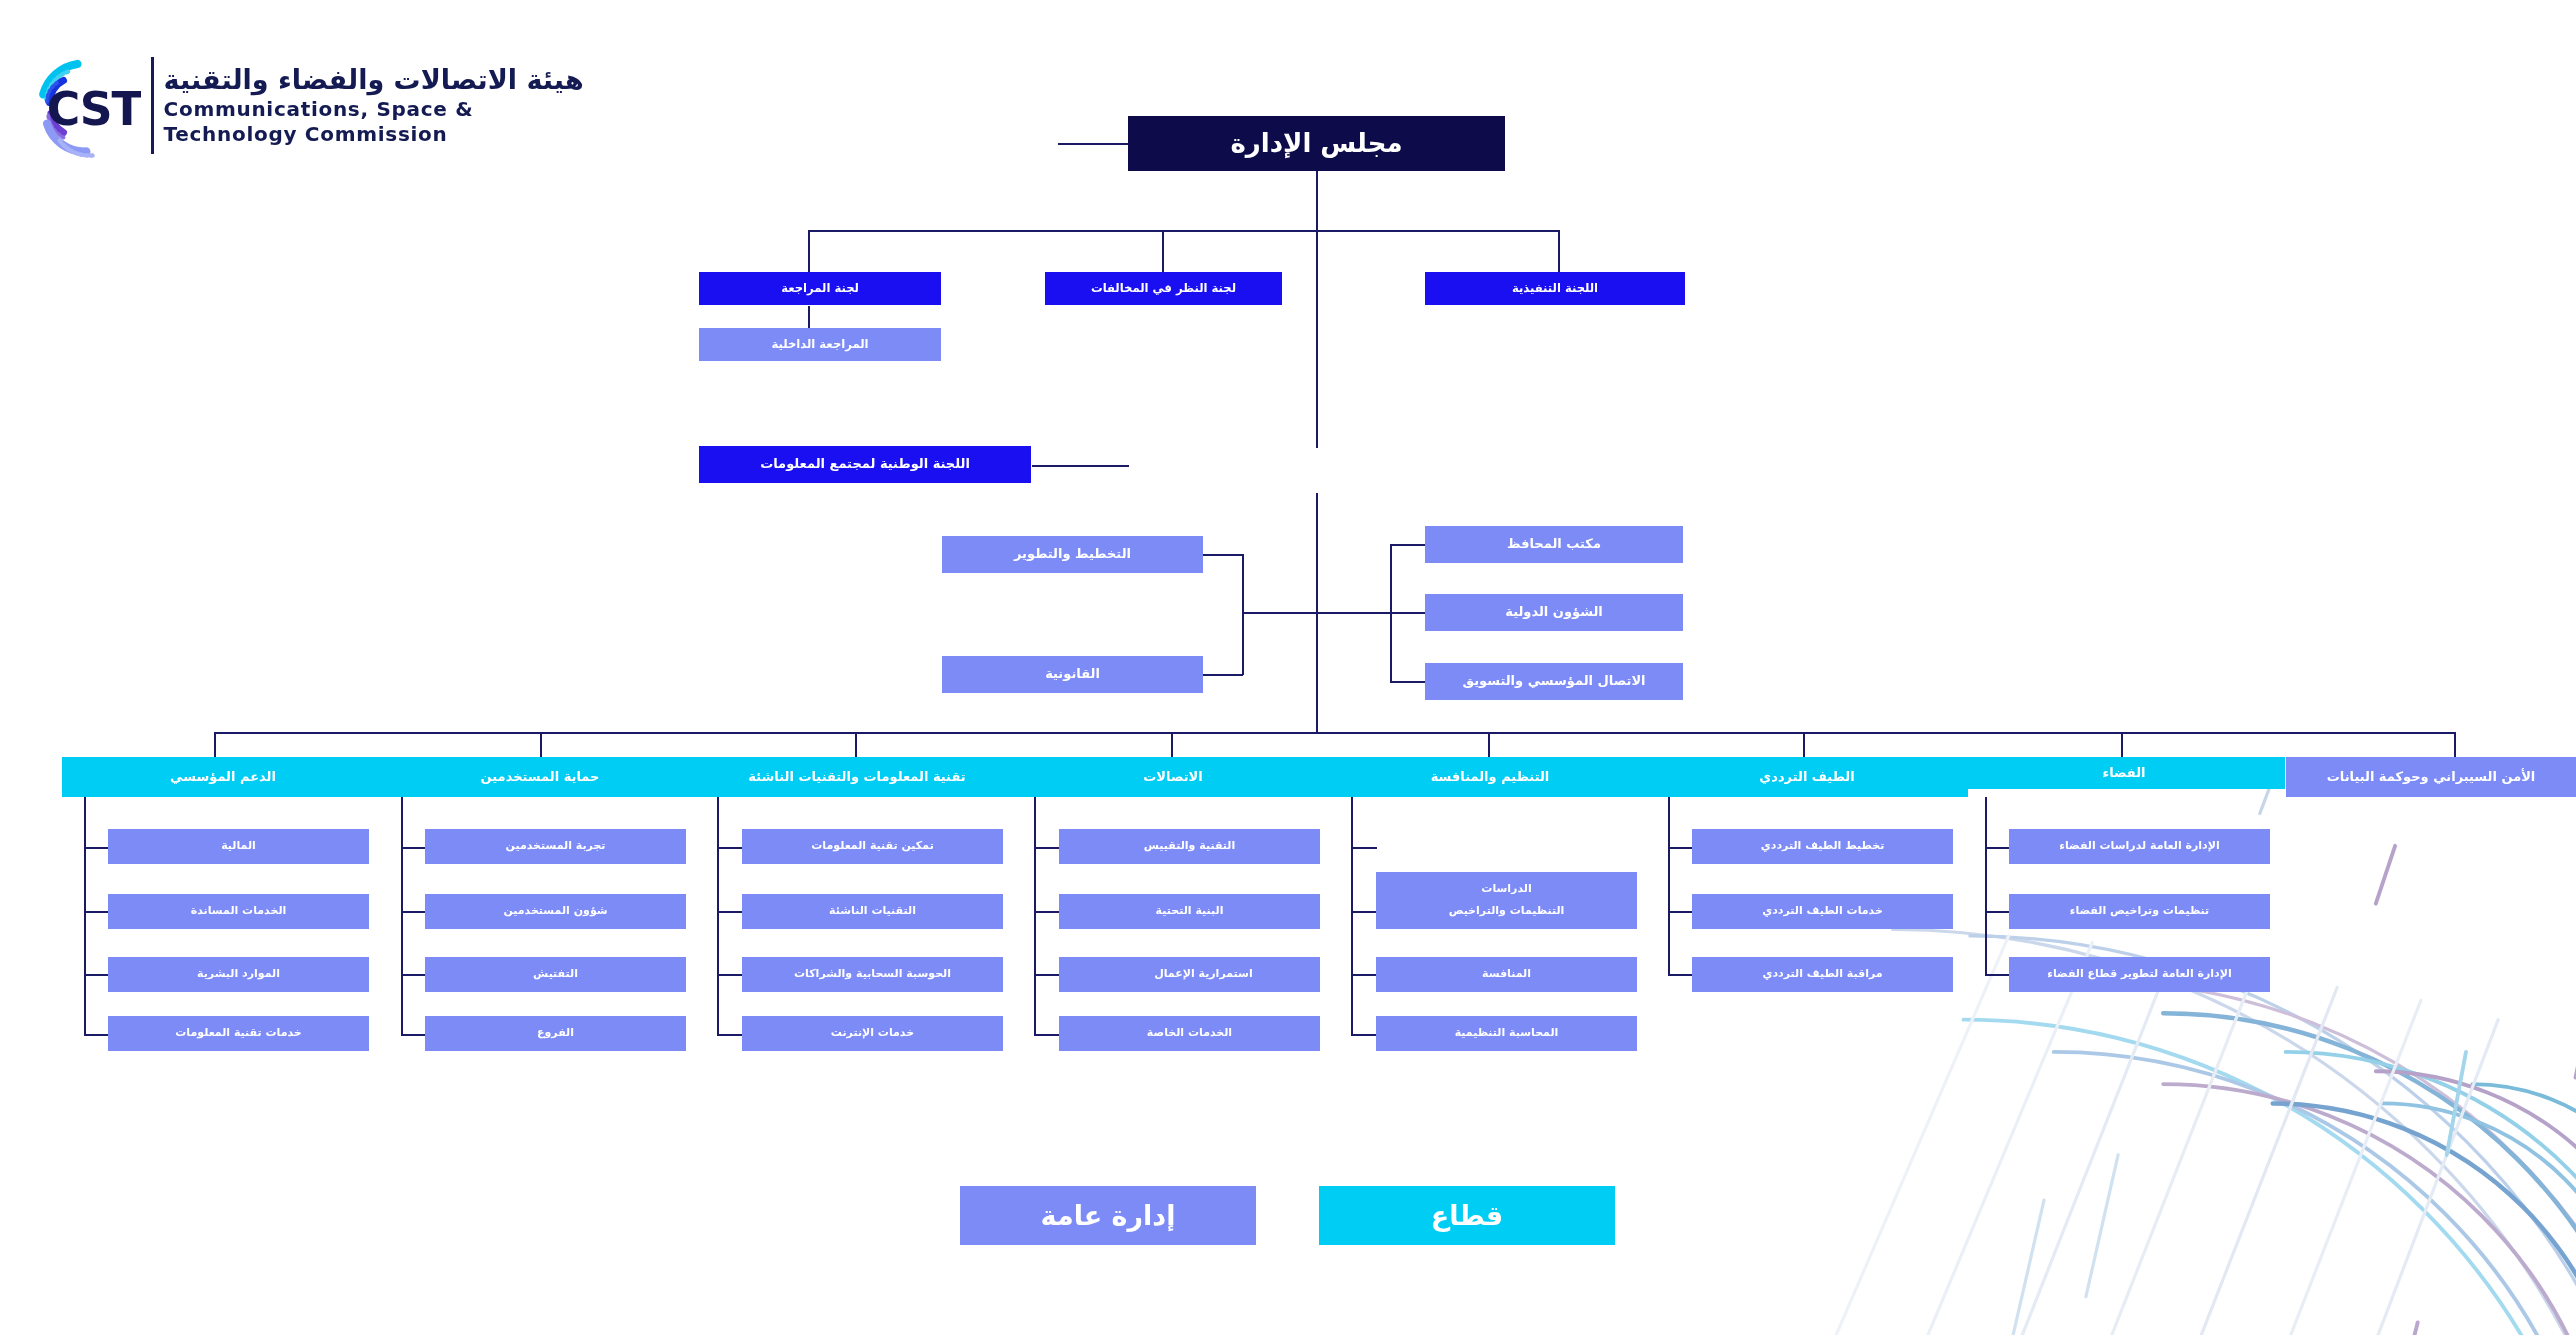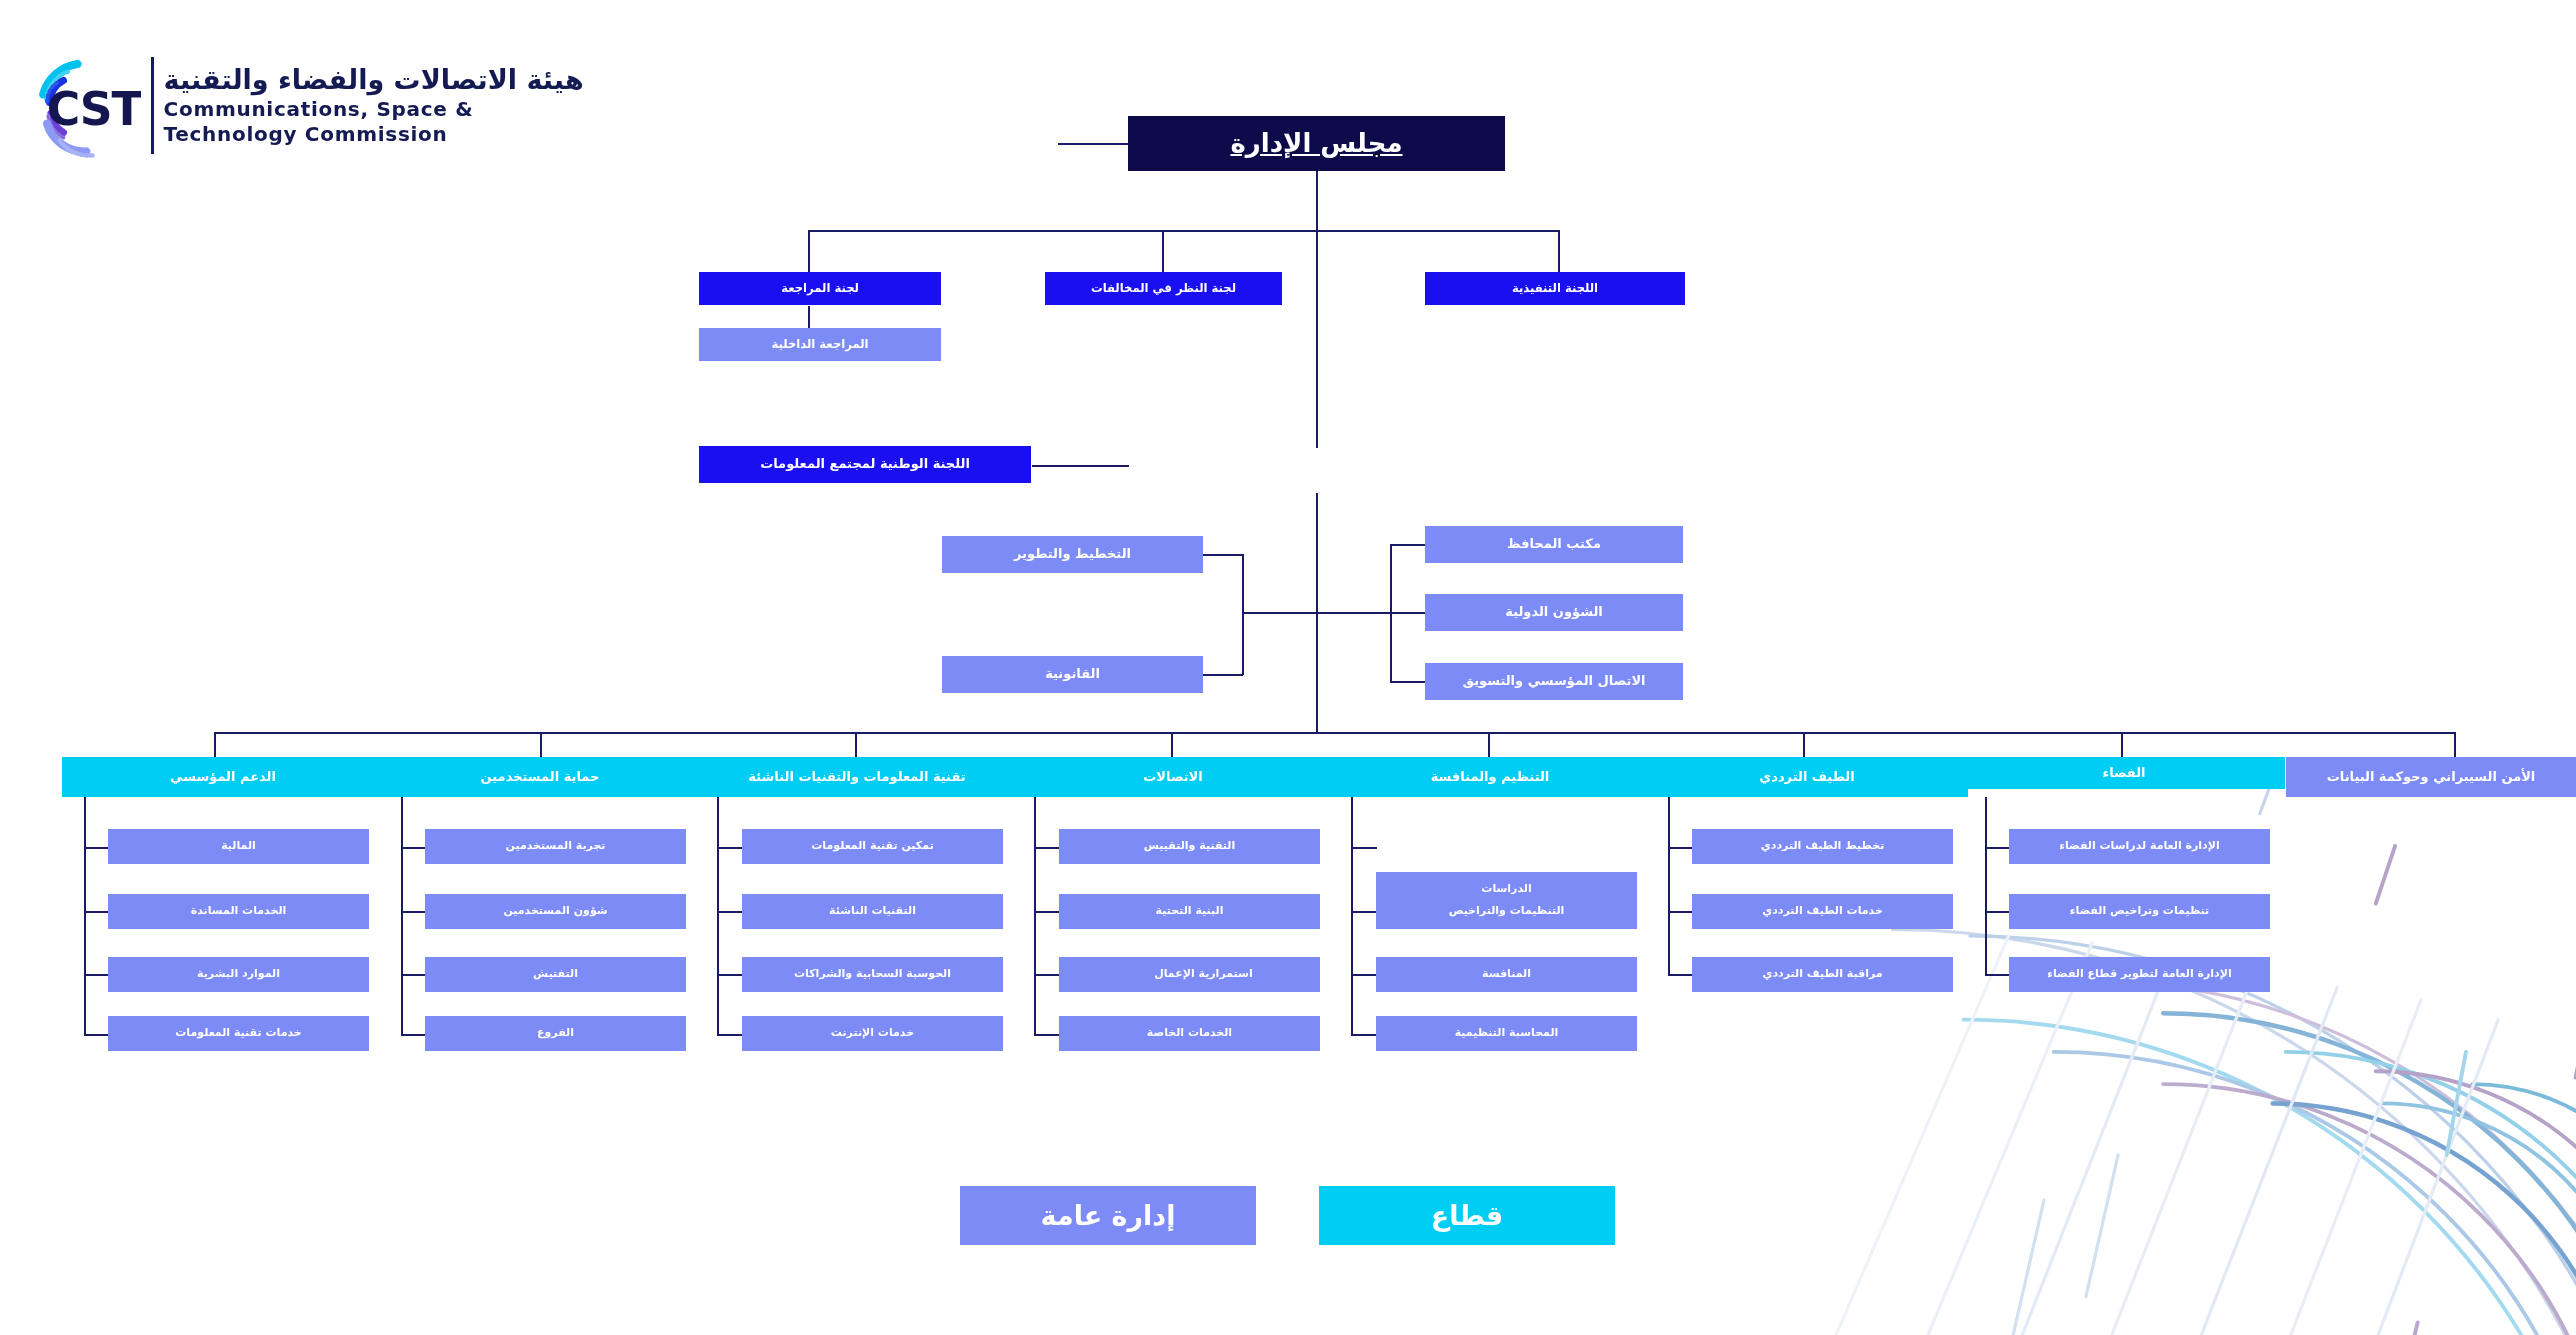--- a/index.html
+++ b/index.html
@@ -114,21 +114,21 @@
     <div class="logo-text">
       <div class="logo-ar">هيئة الاتصالات والفضاء والتقنية</div>
       <div class="logo-en1">Communications, Space &amp;</div>
       <div class="logo-en2">Technology Commission</div>
     </div>
   </div>
 
   <div class="ln lnh" style="left:1058px;top:143px;width:71px;"></div>
 
 
-  <div class="node n-dark t-xl" style="left:1128px;top:116px;width:377px;height:55px;text-decoration:underline;">مجلس الإدارة</div>
+  <div class="node n-dark t-xl" style="left:1128px;top:116px;width:377px;height:55px;">مجلس الإدارة</div>
 
   <div class="ln lnv" style="left:1316px;top:171px;height:59px;"></div>
 
   <div class="ln lnh" style="left:808px;top:230px;width:752px;"></div>
 
   <div class="ln lnv" style="left:808px;top:230px;height:43px;"></div>
   <div class="ln lnv" style="left:1162px;top:230px;height:43px;"></div>
   <div class="ln lnv" style="left:1558px;top:230px;height:43px;"></div>
 
   <div class="node n-blue t-sm" style="left:699px;top:272px;width:242px;height:33px;">لجنة المراجعة</div>

